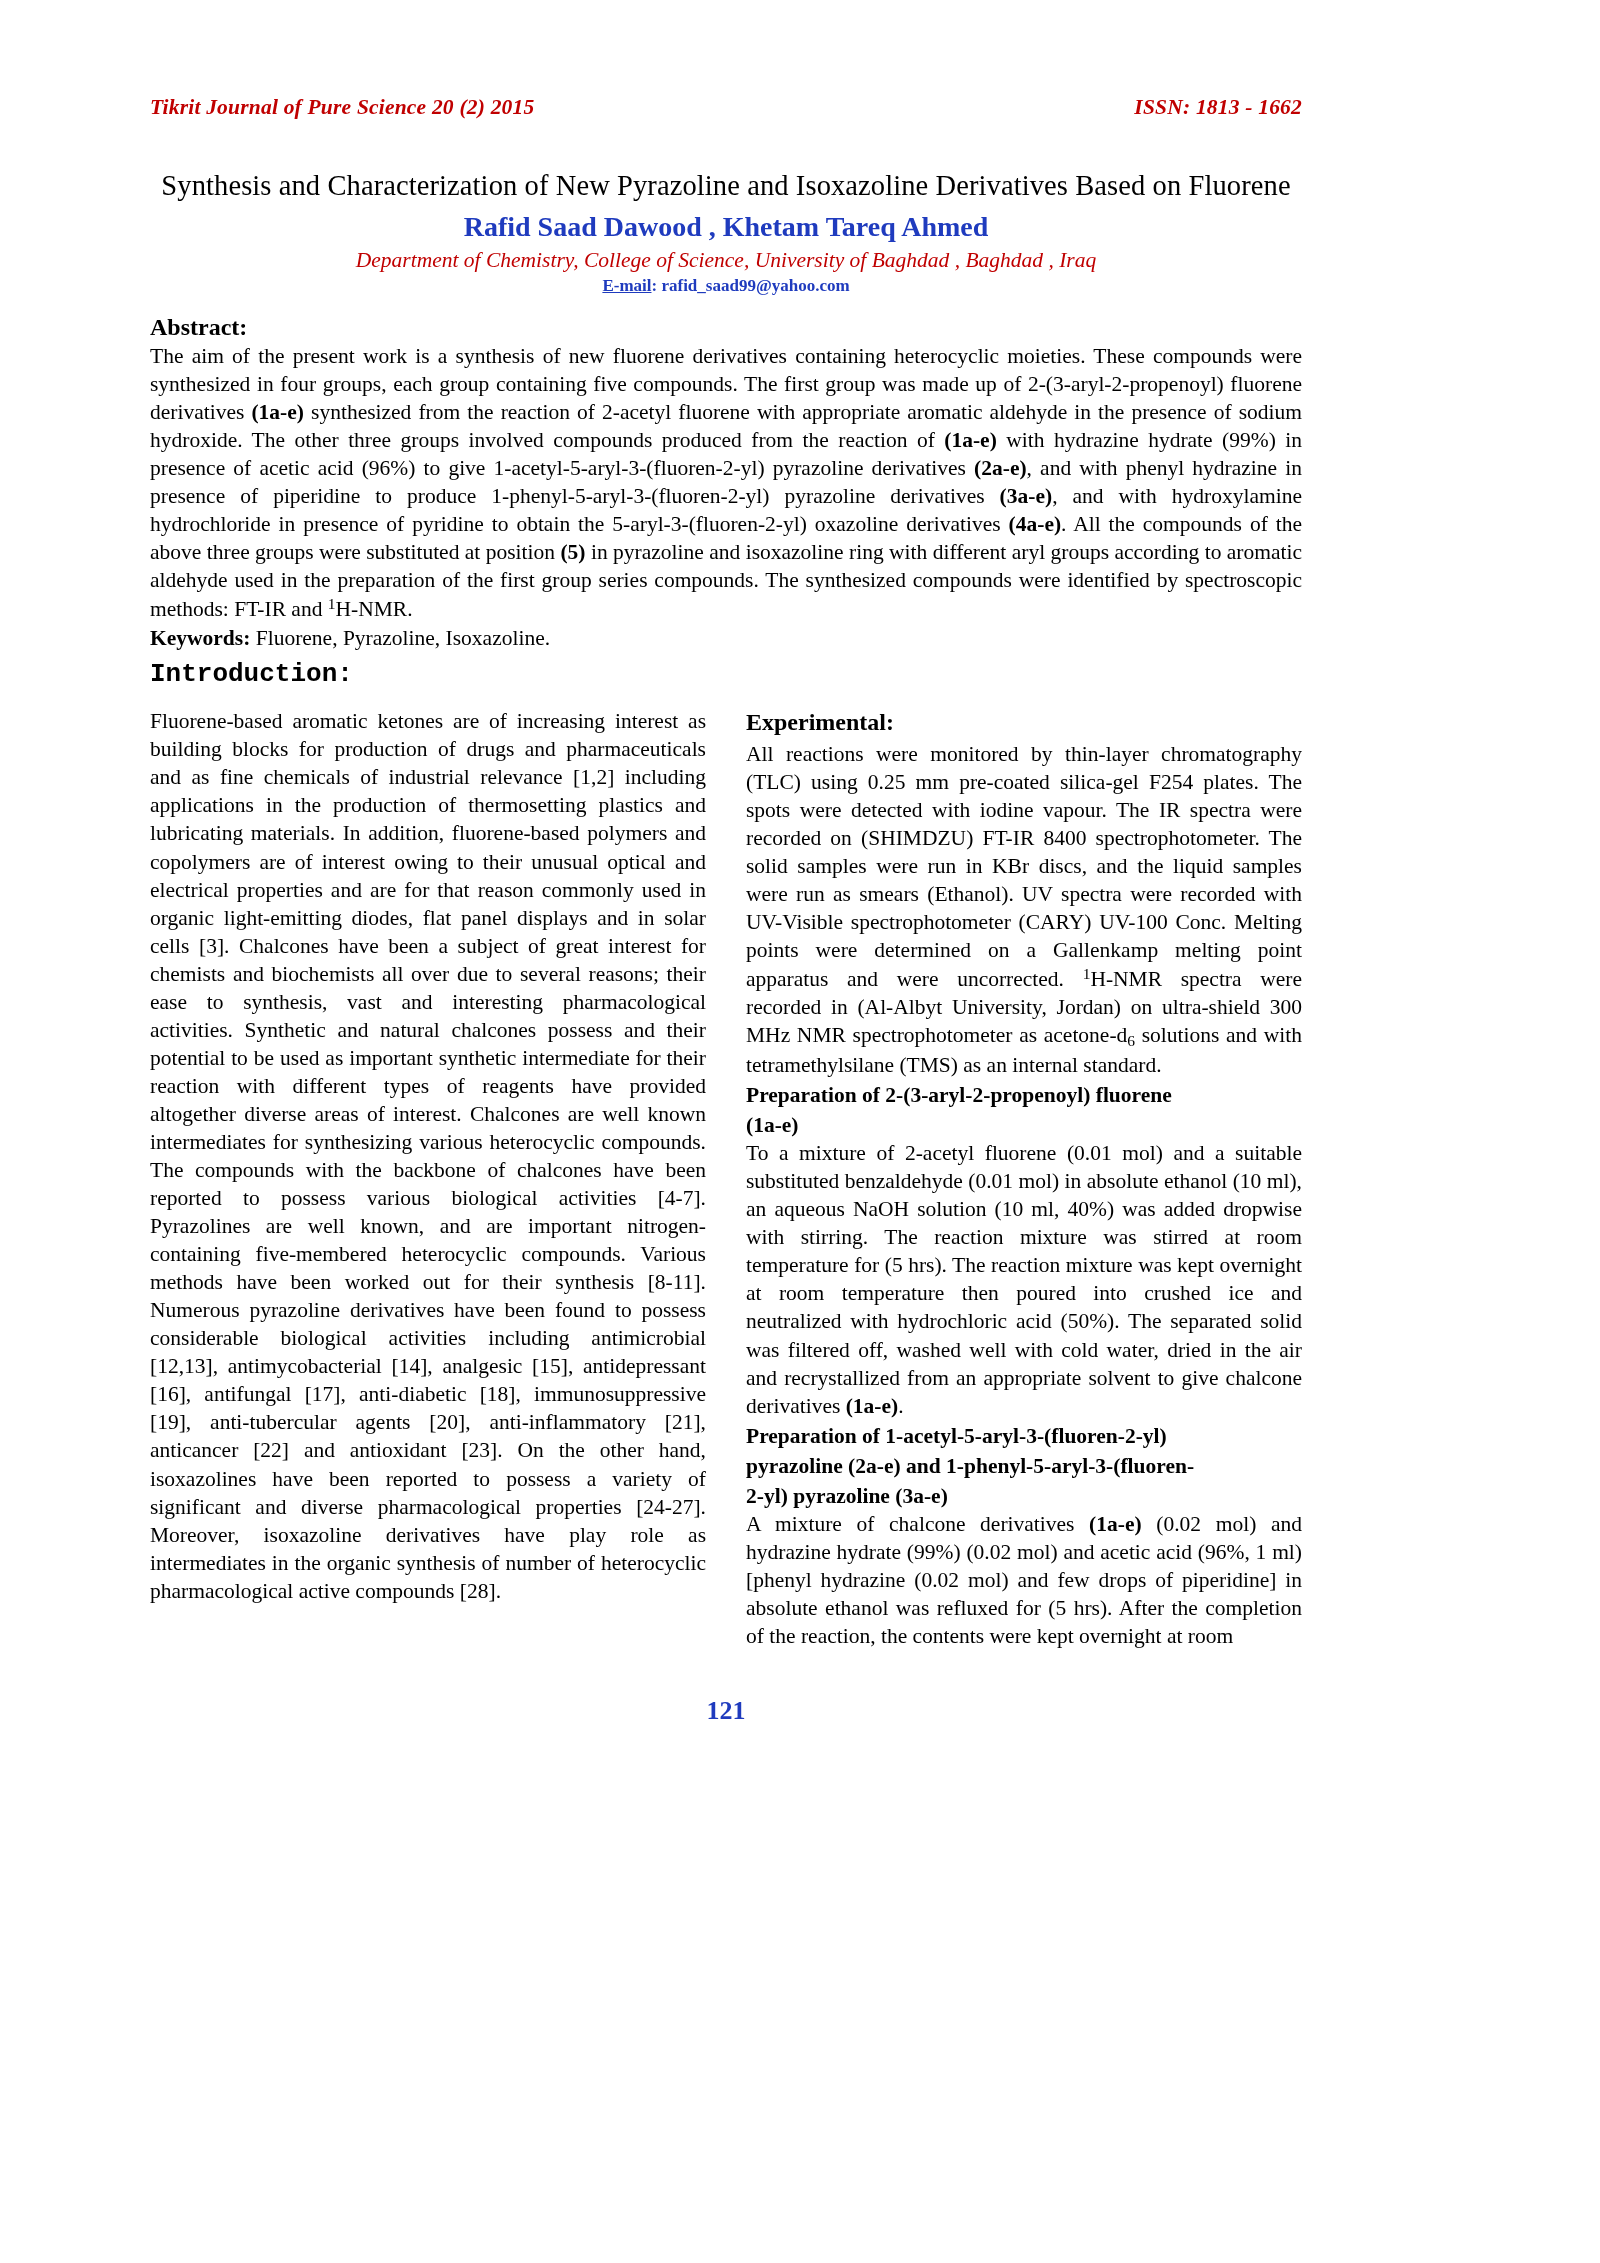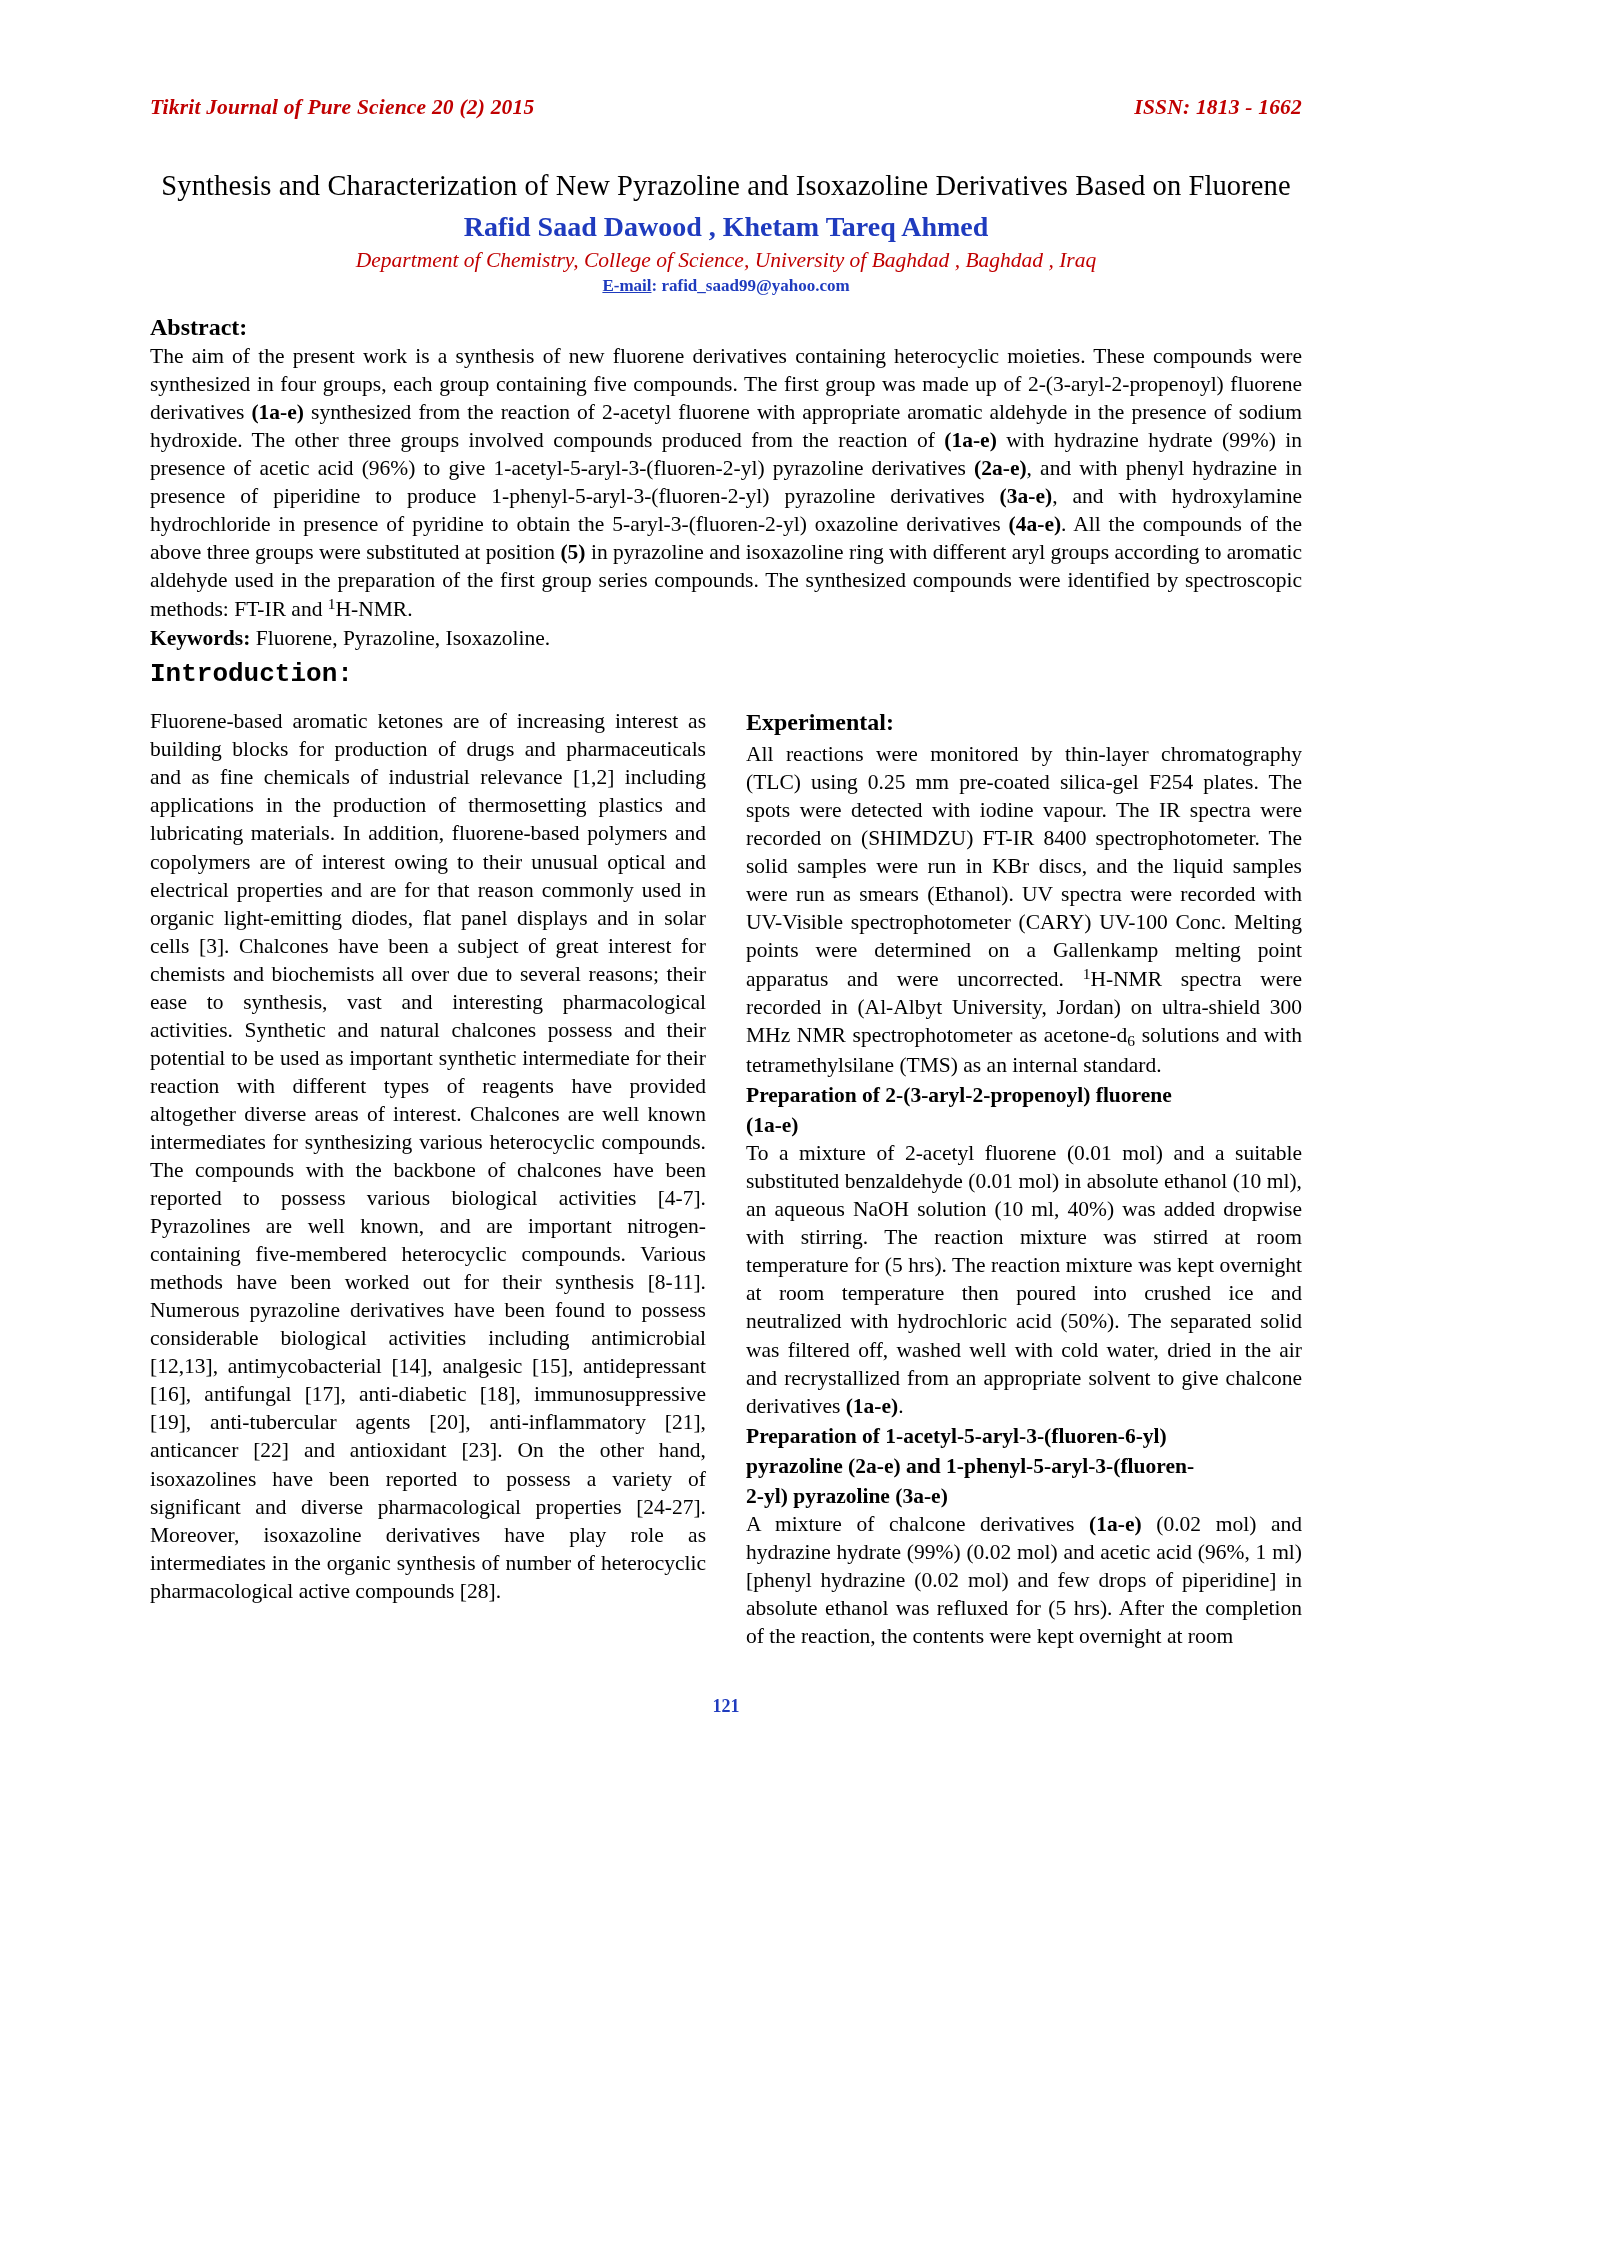--- a/index.html
+++ b/index.html
@@ -117,21 +117,21 @@
     text-align: left;
     margin-bottom: 1px;
   }
   b { font-weight: bold; }
   sub { font-size: 0.72em; vertical-align: -0.25em; }
   sup { font-size: 0.72em; vertical-align: 0.45em; }
 
   .page-number {
     margin-top: 46px;
     text-align: center;
-    font-size: 18px;
+    font-size: 26px;
     font-weight: bold;
     color: #1F3BBE;
   }
 </style>
 </head>
 <body>
 
 <div class="page">
 
   <div class="running-head">
@@ -157,21 +157,21 @@
   <div class="columns">
     <div class="col">
       <p>Fluorene-based aromatic ketones are of increasing interest as building blocks for production of drugs and pharmaceuticals and as fine chemicals of industrial relevance [1,2] including applications in the production of thermosetting plastics and lubricating materials. In addition, fluorene-based polymers and copolymers are of interest owing to their unusual optical and electrical properties and are for that reason commonly used in organic light-emitting diodes, flat panel displays and in solar cells [3]. Chalcones have been a subject of great interest for chemists and biochemists all over due to several reasons; their ease to synthesis, vast and interesting pharmacological activities. Synthetic and natural chalcones possess and their potential to be used as important synthetic intermediate for their reaction with different types of reagents have provided altogether diverse areas of interest. Chalcones are well known intermediates for synthesizing various heterocyclic compounds. The compounds with the backbone of chalcones have been reported to possess various biological activities [4-7]. Pyrazolines are well known, and are important nitrogen-containing five-membered heterocyclic compounds. Various methods have been worked out for their synthesis [8-11]. Numerous pyrazoline derivatives have been found to possess considerable biological activities including antimicrobial [12,13], antimycobacterial [14], analgesic [15], antidepressant [16], antifungal [17], anti-diabetic [18],   immunosuppressive [19], anti-tubercular agents [20], anti-inflammatory [21], anticancer [22] and antioxidant [23]. On the other hand, isoxazolines have been reported to possess a variety of significant and diverse pharmacological properties [24-27]. Moreover, isoxazoline derivatives have play role as intermediates in the organic synthesis of number of heterocyclic pharmacological active compounds [28].</p>
     </div>
     <div class="col">
       <div class="col-head">Experimental:</div>
       <p>All reactions were monitored by thin-layer chromatography (TLC) using 0.25 mm pre-coated silica-gel F254 plates. The spots were detected with iodine vapour. The IR spectra were recorded on (SHIMDZU) FT-IR 8400 spectrophotometer. The solid samples were run in KBr discs, and the liquid samples were run as smears (Ethanol). UV spectra were recorded with UV-Visible spectrophotometer (CARY) UV-100 Conc. Melting points were determined on a Gallenkamp melting point apparatus and were uncorrected. <sup>1</sup>H-NMR spectra were recorded in (Al-Albyt University, Jordan) on ultra-shield 300 MHz NMR spectrophotometer as acetone-d<sub>6</sub> solutions and with tetramethylsilane (TMS) as an internal standard.</p>
       <p class="sub-head">Preparation  of  2-(3-aryl-2-propenoyl)  fluorene</p>
       <p class="sub-head">(1a-e)</p>
       <p>To a mixture of 2-acetyl fluorene (0.01 mol) and a suitable substituted benzaldehyde (0.01 mol) in absolute ethanol (10 ml), an aqueous NaOH solution (10 ml, 40%) was added dropwise with stirring. The reaction mixture was stirred at room temperature for (5 hrs). The reaction mixture was kept overnight at room temperature then poured into crushed ice and neutralized with hydrochloric acid (50%). The separated solid was filtered off, washed well with cold water, dried in the air and recrystallized from an appropriate solvent to give chalcone derivatives <b>(1a-e)</b>.</p>
-      <p class="sub-head">Preparation    of    1-acetyl-5-aryl-3-(fluoren-6-yl)</p>
+      <p class="sub-head">Preparation    of    1-acetyl-5-aryl-3-(fluoren-2-yl)</p>
       <p class="sub-head">pyrazoline (2a-e) and 1-phenyl-5-aryl-3-(fluoren-</p>
       <p class="sub-head">2-yl) pyrazoline (3a-e)</p>
       <p>A mixture of chalcone derivatives <b>(1a-e)</b> (0.02 mol) and hydrazine hydrate (99%) (0.02 mol) and acetic acid (96%, 1 ml) [phenyl hydrazine (0.02 mol) and few drops of piperidine] in absolute ethanol was refluxed for (5 hrs). After the completion of the reaction, the contents were kept overnight at room</p>
     </div>
   </div>
 
   <div class="page-number">121</div>
 
 </div>
 

